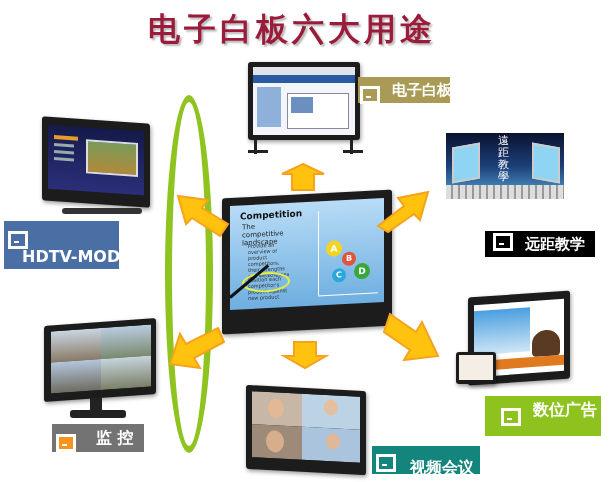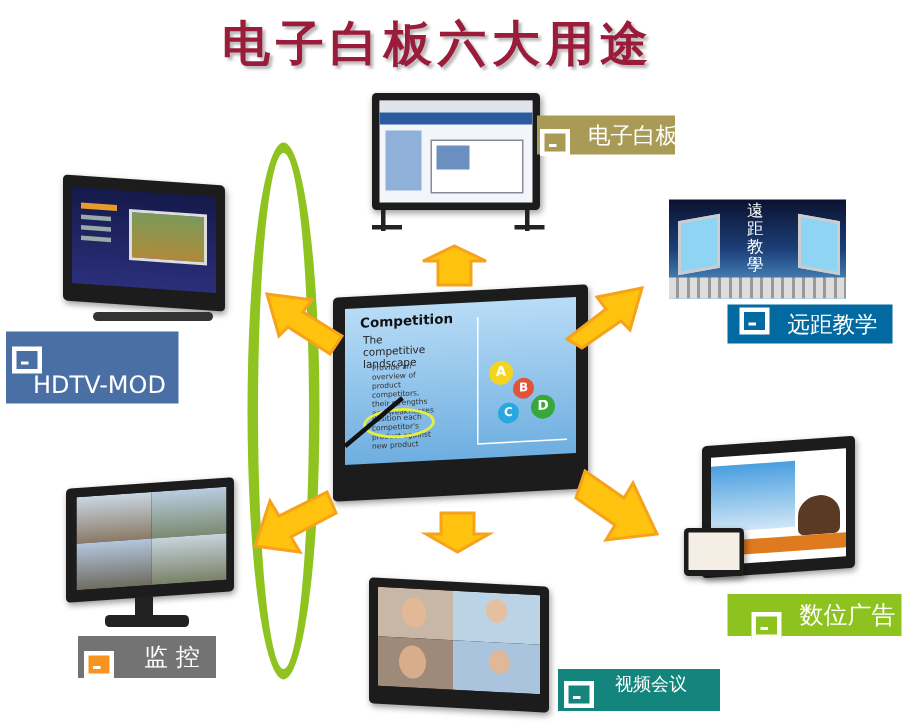--- a/index.html
+++ b/index.html
@@ -13,21 +13,21 @@
     text-shadow: 2px 2px 2px #b9b9b9;
     white-space: nowrap;
   }
 
   .ring {
     position: absolute; left: 165px; top: 95px; width: 48px; height: 358px;
     border: 7px solid #8fc31f; border-radius: 50%;
   }
 
   .label {
-    position: absolute; color: #fff; font-weight: normal;
+    position: absolute; color: #fff; font-weight: bold;
     display: flex; align-items: center;
   }
   .label .box {
     position: absolute; width: 20px; height: 18px; border: 3px solid #fff; background: transparent;
   }
   .label .box::after {
     content: ""; position: absolute; left: 3px; bottom: 3px; width: 5px; height: 2px; background: #fff;
   }
   .label .txt { position: absolute; white-space: nowrap; font-family: "DejaVu Sans", sans-serif; }
 
@@ -63,21 +63,21 @@
   <div class="box" style="left:2px;top:9px;background:#a99b55;"></div>
   <span class="txt" style="left:34px;top:4px;font-size:15px;">电子白板</span>
 </div>
 
 <div class="screen" style="left:446px;top:133px;width:118px;height:66px;overflow:hidden;background:linear-gradient(180deg,#0b1230 0%,#1c3f78 50%,#5aa6d8 100%);">
   <div style="position:absolute;left:6px;top:12px;width:28px;height:36px;background:#8fd4f2;transform:skewY(-10deg);border:2px solid #ccc;"></div>
   <div style="position:absolute;left:86px;top:12px;width:28px;height:36px;background:#8fd4f2;transform:skewY(10deg);border:2px solid #ccc;"></div>
   <div style="position:absolute;left:0;top:52px;width:118px;height:14px;background:repeating-linear-gradient(90deg,#ddd 0 5px,#999 5px 7px);"></div>
   <div style="position:absolute;left:52px;top:2px;width:14px;font-size:11px;line-height:12px;color:#fff;font-family:'DejaVu Serif',serif;">遠距教學</div>
 </div>
-<div class="label" style="left:485px;top:203px;width:110px;height:26px;background:#0369a1;">
+<div class="label" style="left:485px;top:231px;width:110px;height:26px;background:#000000;">
   <div class="box" style="left:8px;top:2px;"></div>
   <span class="txt" style="left:40px;top:4px;font-size:15px;">远距教学</span>
 </div>
 
 <div class="screen" style="left:42px;top:120px;width:112px;height:98px;">
   <div class="bezel" style="left:0;top:0;width:108px;height:84px;transform:skewY(4deg);"></div>
   <div class="panel" style="left:6px;top:8px;width:96px;height:64px;background:linear-gradient(180deg,#141a4a,#2b2f7a);transform:skewY(4deg);">
     <div style="position:absolute;left:6px;top:10px;width:24px;height:4px;background:#e89a2a;"></div>
     <div style="position:absolute;left:6px;top:18px;width:20px;height:3px;background:#9aa;"></div>
     <div style="position:absolute;left:6px;top:25px;width:20px;height:3px;background:#9aa;"></div>
@@ -112,41 +112,41 @@
 <div class="screen" style="left:456px;top:294px;width:116px;height:96px;">
   <div class="bezel" style="left:12px;top:0;width:102px;height:88px;transform:skewY(-4deg);"></div>
   <div class="panel" style="left:18px;top:8px;width:90px;height:72px;background:#fff;transform:skewY(-4deg);">
     <div style="position:absolute;left:0;top:6px;width:56px;height:44px;background:linear-gradient(180deg,#4a9fe0,#cfe6f6);"></div>
     <div style="position:absolute;left:58px;top:30px;width:28px;height:26px;background:#5a3a22;border-radius:50% 50% 4px 4px;"></div>
     <div style="position:absolute;left:0;top:56px;width:90px;height:10px;background:#e07a1e;"></div>
   </div>
   <div class="bezel" style="left:0;top:58px;width:40px;height:32px;"></div>
   <div class="panel" style="left:3px;top:61px;width:34px;height:25px;background:#f4eee4;"></div>
 </div>
-<div class="label" style="left:485px;top:396px;width:116px;height:28px;background:#8dc21f;">
+<div class="label" style="left:485px;top:396px;width:116px;height:40px;background:#8dc21f;">
   <div class="box" style="left:16px;top:12px;background:#8dc21f;"></div>
   <span class="txt" style="left:48px;top:4px;font-size:16px;">数位广告</span>
 </div>
 
 <div class="screen" style="left:246px;top:388px;width:122px;height:88px;">
   <div class="bezel" style="left:0;top:0;width:120px;height:84px;transform:skewY(3deg);"></div>
   <div class="panel" style="left:6px;top:6px;width:108px;height:66px;transform:skewY(3deg);">
     <div style="position:absolute;left:0;top:0;width:50px;height:33px;background:#c8b7a6;"></div>
     <div style="position:absolute;left:0;top:33px;width:50px;height:33px;background:#9d8a78;"></div>
     <div style="position:absolute;left:50px;top:0;width:58px;height:33px;background:#bcd3e6;"></div>
     <div style="position:absolute;left:50px;top:33px;width:58px;height:33px;background:#a9c4dc;"></div>
     <div style="position:absolute;left:16px;top:6px;width:16px;height:20px;border-radius:50%;background:#e2b897;"></div>
     <div style="position:absolute;left:14px;top:38px;width:18px;height:22px;border-radius:50%;background:#d8ad8c;"></div>
     <div style="position:absolute;left:72px;top:4px;width:14px;height:16px;border-radius:50%;background:#e5c0a0;"></div>
     <div style="position:absolute;left:74px;top:38px;width:14px;height:16px;border-radius:50%;background:#e0b898;"></div>
   </div>
 </div>
 <div class="label" style="left:372px;top:446px;width:108px;height:28px;background:#14857c;">
   <div class="box" style="left:4px;top:8px;"></div>
-  <span class="txt" style="left:38px;top:2px;font-size:12px;">视频会议</span>
+  <span class="txt" style="left:38px;top:12px;font-size:16px;">视频会议</span>
 </div>
 
 <div class="screen" style="left:44px;top:322px;width:118px;height:100px;">
   <div class="bezel" style="left:0;top:0;width:112px;height:76px;transform:skewY(-4deg);"></div>
   <div class="panel" style="left:7px;top:6px;width:100px;height:62px;transform:skewY(-4deg);">
     <div style="position:absolute;left:0;top:0;width:50px;height:31px;background:linear-gradient(180deg,#c9d6e2,#8a7a66);"></div>
     <div style="position:absolute;left:50px;top:0;width:50px;height:31px;background:linear-gradient(180deg,#b9cce0,#7b8a70);"></div>
     <div style="position:absolute;left:0;top:31px;width:50px;height:31px;background:linear-gradient(180deg,#b3c6dc,#6f6b60);"></div>
     <div style="position:absolute;left:50px;top:31px;width:50px;height:31px;background:linear-gradient(180deg,#c6d4dc,#7a8168);"></div>
   </div>

